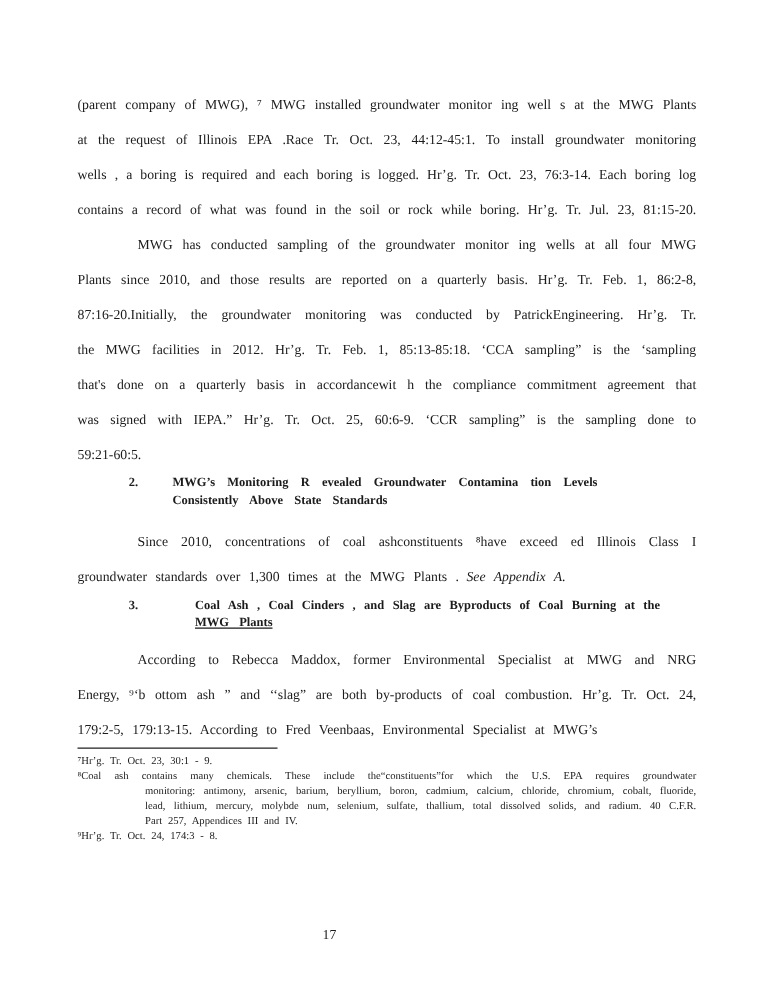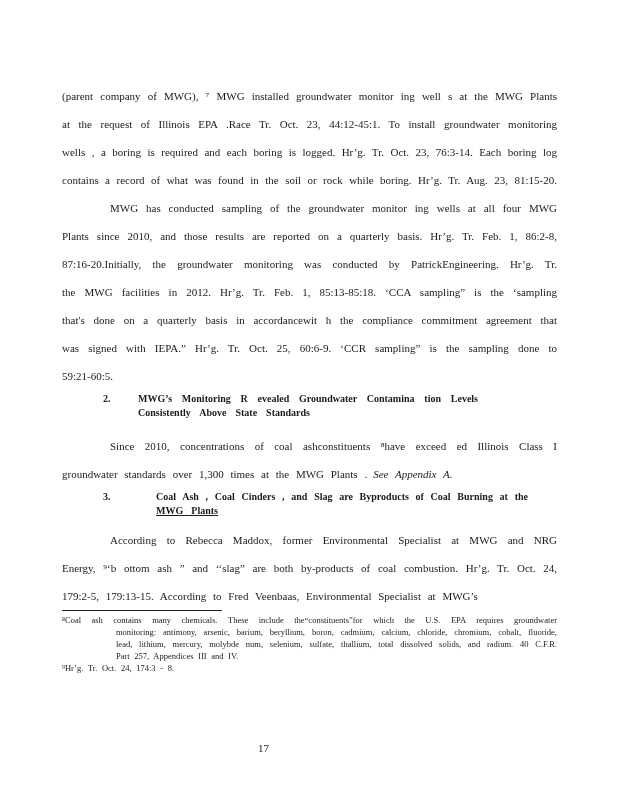--- a/index.html
+++ b/index.html
@@ -6,21 +6,21 @@
   .page {
     position:relative;
     width:618px; height:800px;
     background:#ffffff;
     font-family:"Liberation Serif", serif;
     color:#1b1b1b;
     overflow:hidden;
   }
   .content {
     position:absolute;
-    left:62px; top:82px;
+    left:62px; top:70px;
     width:495px;
   }
   
   .bline {
     font-size:11px;
     line-height:28px;
     height:28px;
     word-spacing:1.5px;
     white-space:nowrap;
   }
@@ -68,21 +68,21 @@
 </head>
 <body>
 
 <div class="page">
   <div class="content">
 
     <div>
       <div class="bline jl">(parent company of MWG), ⁷ MWG installed groundwater monitor ing well s at the MWG Plants</div>
       <div class="bline jl">at the request of Illinois EPA .Race Tr. Oct. 23, 44:12-45:1. To install groundwater monitoring</div>
       <div class="bline jl">wells , a boring is required and each boring is logged. Hr’g. Tr. Oct. 23, 76:3-14. Each boring log</div>
-      <div class="bline jl">contains a record of what was found in the soil or rock while boring. Hr’g. Tr. Aug. 23, 81:15-20.</div>
+      <div class="bline jl">contains a record of what was found in the soil or rock while boring. Hr’g. Tr. Jul. 23, 81:15-20.</div>
     </div>
 
     <div>
       <div class="bline jl indent">MWG has conducted sampling of the groundwater monitor ing wells at all four MWG</div>
       <div class="bline jl">Plants since 2010, and those results are reported on a quarterly basis. Hr’g. Tr. Feb. 1, 86:2-8,</div>
       <div class="bline jl">87:16-20.Initially, the groundwater monitoring was conducted by PatrickEngineering. Hr’g. Tr.</div>
       <div class="bline jl">the MWG facilities in 2012. Hr’g. Tr. Feb. 1, 85:13-85:18. ‘CCA sampling” is the ‘sampling</div>
       <div class="bline jl">that's done on a quarterly basis in accordancewit h the compliance commitment agreement that</div>
       <div class="bline jl">was signed with IEPA.” Hr’g. Tr. Oct. 25, 60:6-9. ‘CCR sampling” is the sampling done to</div>
       <div class="bline">59:21-60:5.</div>
@@ -107,20 +107,21 @@
 
     <div class="p4">
       <div class="bline jl indent">According to Rebecca Maddox, former Environmental Specialist at MWG and NRG</div>
       <div class="bline jl">Energy, ⁹‘b ottom ash ” and ‘‘slag” are both by-products of coal combustion.  Hr’g. Tr. Oct. 24,</div>
       <div class="bline gapline">179:2-5, 179:13-15. According to Fred Veenbaas, Environmental Specialist at MWG’s</div>
     </div>
 
     <div class="fnrule"></div>
 
     <div class="fnblock">
+      <div class="fnline">⁷Hr’g.  Tr.  Oct.  23,  30:1 - 9.</div>
       <div class="fnline fnjl">⁸Coal ash contains many chemicals.  These include the“constituents”for  which the U.S. EPA requires groundwater</div>
       <div class="fnline fnjl fnindent">monitoring: antimony, arsenic, barium, beryllium, boron, cadmium, calcium, chloride, chromium, cobalt, fluoride,</div>
       <div class="fnline fnjl fnindent">lead, lithium, mercury, molybde num, selenium, sulfate, thallium, total dissolved solids, and radium.  40 C.F.R.</div>
       <div class="fnline fnindent">Part 257, Appendices  III and IV.</div>
       <div class="fnline">⁹Hr’g.  Tr.  Oct.  24,  174:3 - 8.</div>
     </div>
 
   </div>
 
   <div class="pagenum">17</div>

